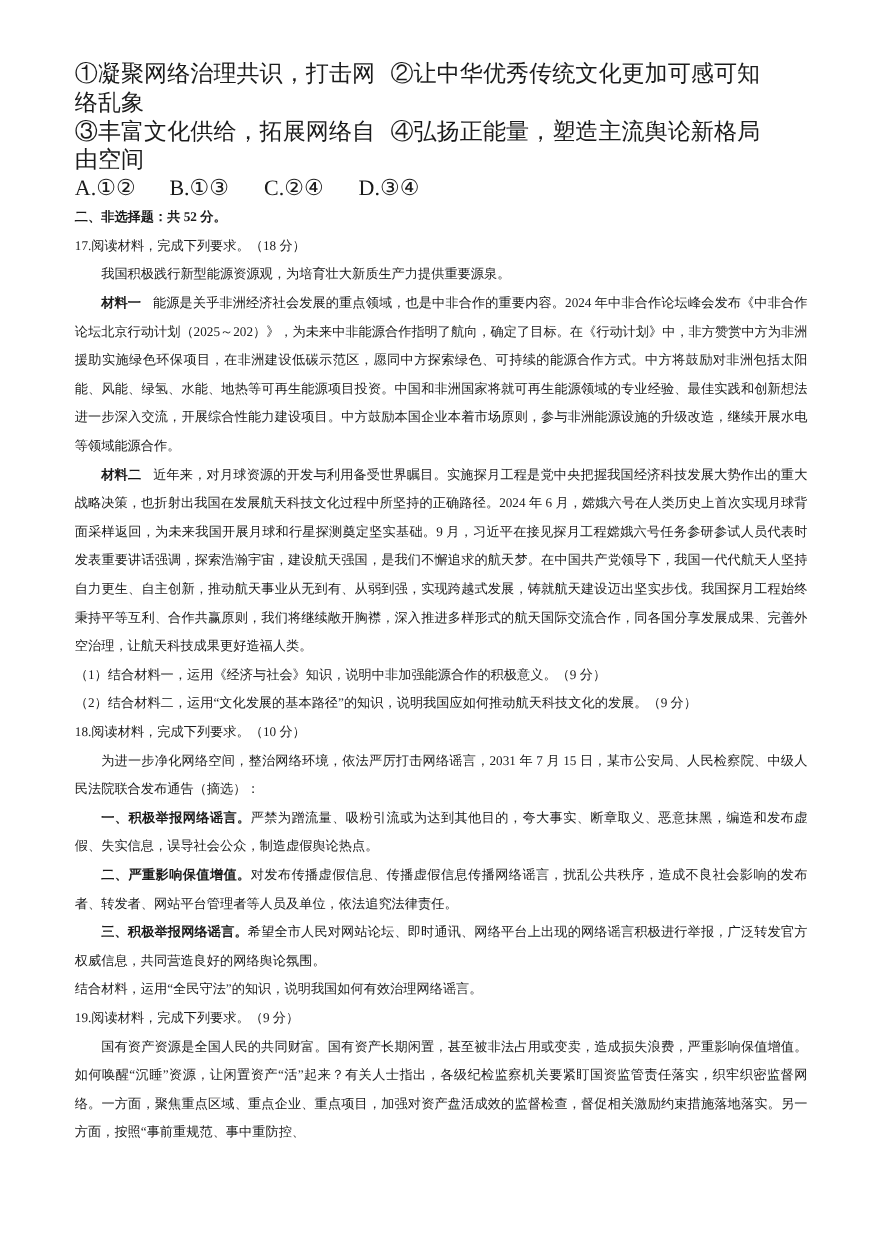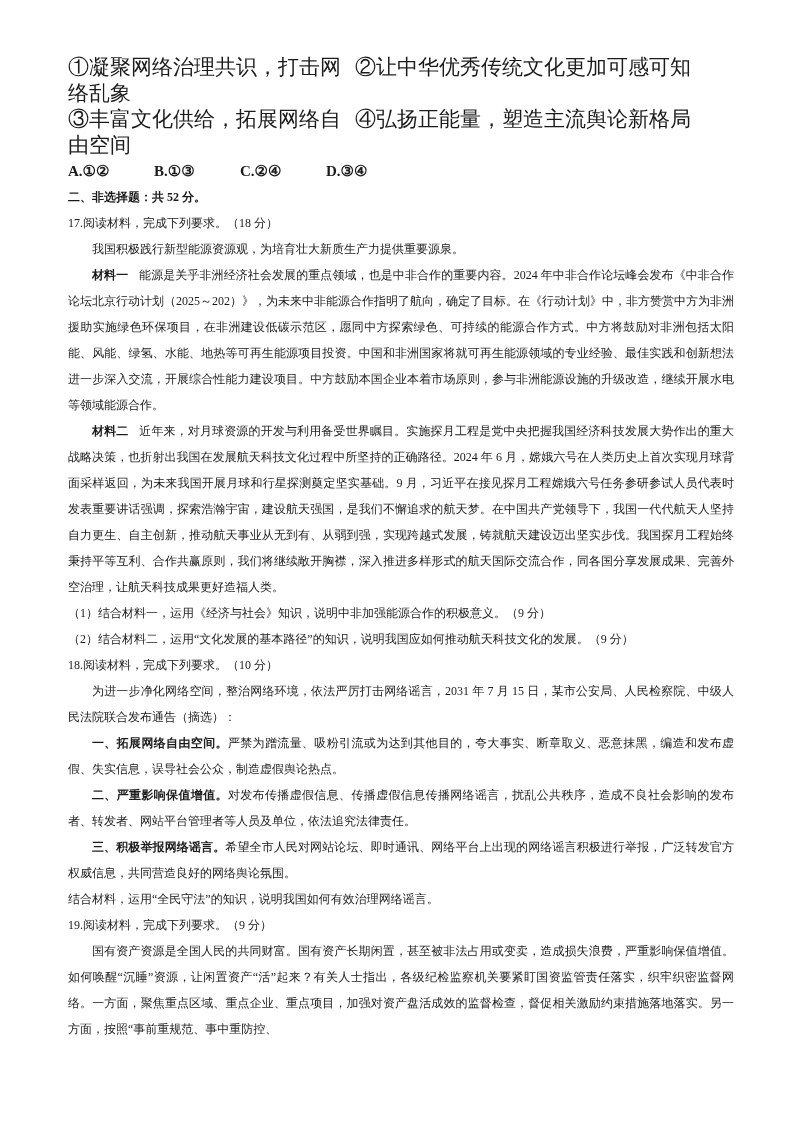--- a/index.html
+++ b/index.html
@@ -29,23 +29,22 @@
   .indent { text-indent: 2em; }
   .bold { font-weight: bold; }
   .opt-row {
     display: flex;
     font-size: 21px;
     line-height: 26px;
   }
   .opt-col1 { width: 287px; }
   .choices {
     display: flex;
-    font-size: 15px;
+    font-size: 20px;
     line-height: 26px;
-    font-weight: bold;
   }
   .choice { width: 86px; }
   .mat-label { font-weight: bold; margin-right: 0.9em; }
   .item-lead { font-weight: bold; }
 </style>
 </head>
 <body>
 
 <div class="page">
 
@@ -74,21 +73,21 @@
   <p class="para indent"><b class="mat-label">材料一</b><span>能源是关乎非洲经济社会发展的重点领域，也是中非合作的重要内容。2024 年中非合作论坛峰会发布《中非合作论坛北京行动计划（2025～202）》，为未来中非能源合作指明了航向，确定了目标。在《行动计划》中，非方赞赏中方为非洲援助实施绿色环保项目，在非洲建设低碳示范区，愿同中方探索绿色、可持续的能源合作方式。中方将鼓励对非洲包括太阳能、风能、绿氢、水能、地热等可再生能源项目投资。中国和非洲国家将就可再生能源领域的专业经验、最佳实践和创新想法进一步深入交流，开展综合性能力建设项目。中方鼓励本国企业本着市场原则，参与非洲能源设施的升级改造，继续开展水电等领域能源合作。</span></p>
 
   <p class="para indent"><b class="mat-label">材料二</b><span>近年来，对月球资源的开发与利用备受世界瞩目。实施探月工程是党中央把握我国经济科技发展大势作出的重大战略决策，也折射出我国在发展航天科技文化过程中所坚持的正确路径。2024 年 6 月，嫦娥六号在人类历史上首次实现月球背面采样返回，为未来我国开展月球和行星探测奠定坚实基础。9 月，习近平在接见探月工程嫦娥六号任务参研参试人员代表时发表重要讲话强调，探索浩瀚宇宙，建设航天强国，是我们不懈追求的航天梦。在中国共产党领导下，我国一代代航天人坚持自力更生、自主创新，推动航天事业从无到有、从弱到强，实现跨越式发展，铸就航天建设迈出坚实步伐。我国探月工程始终秉持平等互利、合作共赢原则，我们将继续敞开胸襟，深入推进多样形式的航天国际交流合作，同各国分享发展成果、完善外空治理，让航天科技成果更好造福人类。</span></p>
 
   <p class="para">（1）结合材料一，运用《经济与社会》知识，说明中非加强能源合作的积极意义。（9 分）</p>
   <p class="para">（2）结合材料二，运用“文化发展的基本路径”的知识，说明我国应如何推动航天科技文化的发展。（9 分）</p>
 
   <p class="para">18.阅读材料，完成下列要求。（10 分）</p>
   <p class="para indent">为进一步净化网络空间，整治网络环境，依法严厉打击网络谣言，2031 年 7 月 15 日，某市公安局、人民检察院、中级人民法院联合发布通告（摘选）：</p>
 
-  <p class="para indent"><b class="item-lead">一、拓展网络自由空间。</b><span>严禁为蹭流量、吸粉引流或为达到其他目的，夸大事实、断章取义、恶意抹黑，编造和发布虚假、失实信息，误导社会公众，制造虚假舆论热点。</span></p>
+  <p class="para indent"><b class="item-lead">一、积极举报网络谣言。</b><span>严禁为蹭流量、吸粉引流或为达到其他目的，夸大事实、断章取义、恶意抹黑，编造和发布虚假、失实信息，误导社会公众，制造虚假舆论热点。</span></p>
 
   <p class="para indent"><b class="item-lead">二、严重影响保值增值。</b><span>对发布传播虚假信息、传播虚假信息传播网络谣言，扰乱公共秩序，造成不良社会影响的发布者、转发者、网站平台管理者等人员及单位，依法追究法律责任。</span></p>
 
   <p class="para indent"><b class="item-lead">三、积极举报网络谣言。</b><span>希望全市人民对网站论坛、即时通讯、网络平台上出现的网络谣言积极进行举报，广泛转发官方权威信息，共同营造良好的网络舆论氛围。</span></p>
 
   <p class="para">结合材料，运用“全民守法”的知识，说明我国如何有效治理网络谣言。</p>
 
   <p class="para">19.阅读材料，完成下列要求。（9 分）</p>
   <p class="para indent">国有资产资源是全国人民的共同财富。国有资产长期闲置，甚至被非法占用或变卖，造成损失浪费，严重影响保值增值。如何唤醒“沉睡”资源，让闲置资产“活”起来？有关人士指出，各级纪检监察机关要紧盯国资监管责任落实，织牢织密监督网络。一方面，聚焦重点区域、重点企业、重点项目，加强对资产盘活成效的监督检查，督促相关激励约束措施落地落实。另一方面，按照“事前重规范、事中重防控、</p>
 

